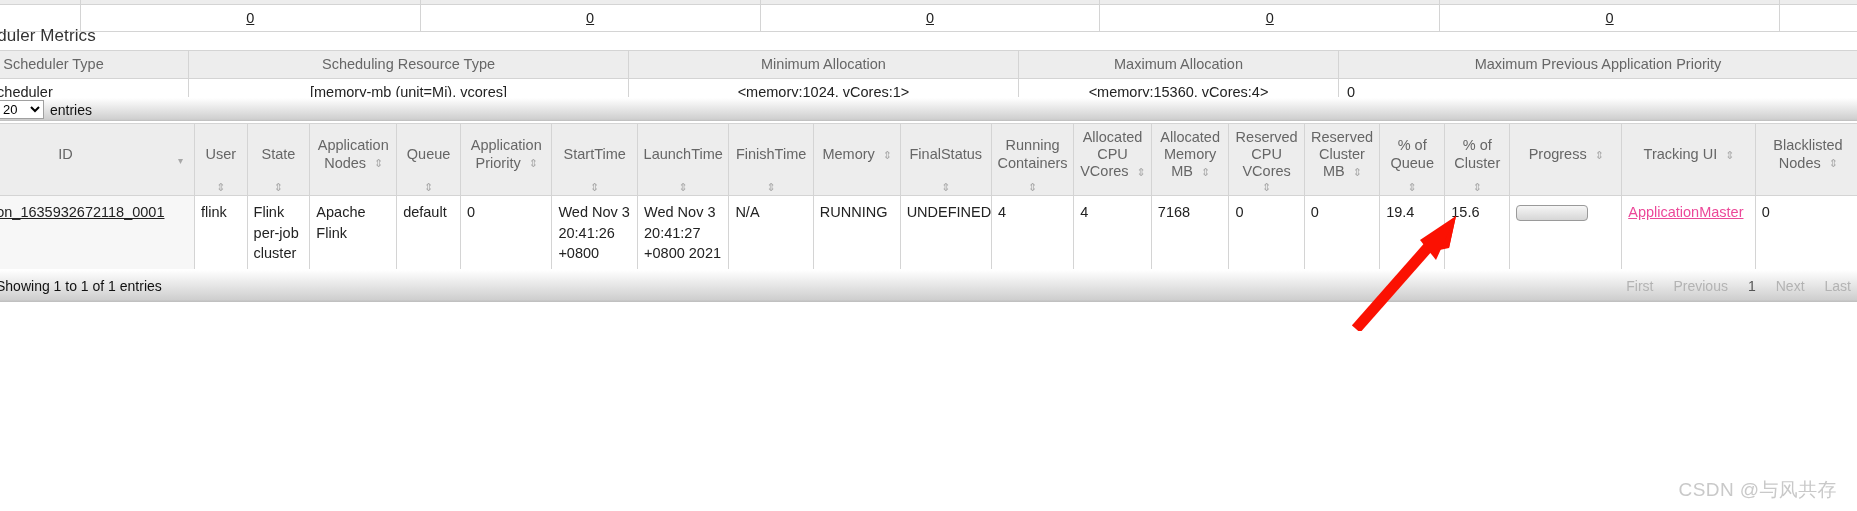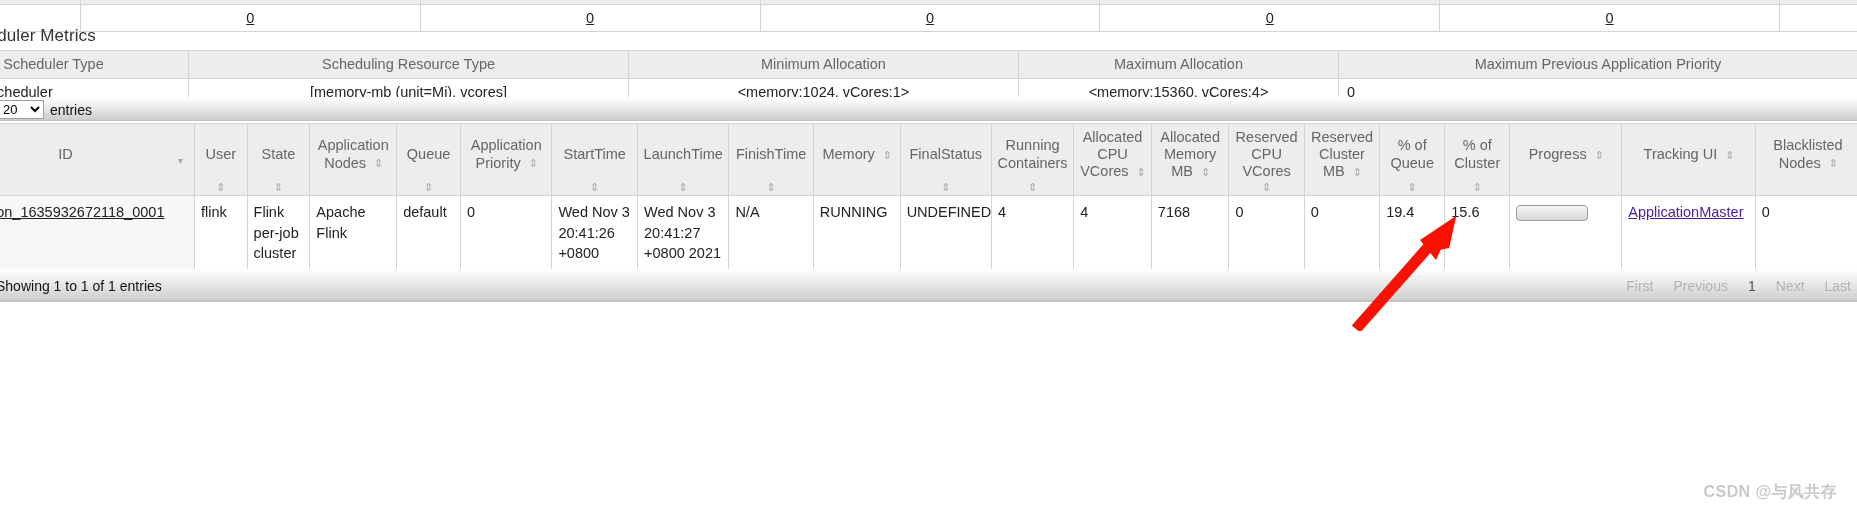--- a/index.html
+++ b/index.html
@@ -169,21 +169,21 @@
   .progress-bar {
     display: inline-block;
     width: 72px;
     height: 16px;
     border: 1px solid #9a9a9a;
     border-radius: 4px;
     background: linear-gradient(#f6f6f6, #d6d6d6);
     vertical-align: middle;
   }
   .am-link {
-    color: #4c1d95;
+    color: #ec4899;
   }
 
   
   #dt-footer {
     position: absolute;
     left: -60px;
     top: 269px;
     width: 1917px;
     height: 33px;
     background: linear-gradient(#ffffff, #cfcfcf 92%, #bdbdbd);
@@ -207,24 +207,23 @@
     width: 130px;
     height: 135px;
     pointer-events: none;
   }
 
   
   #watermark {
     position: absolute;
     right: 20px;
     bottom: 8px;
-    font-size: 16px;
+    font-size: 19px;
     color: #c9c9c9;
     letter-spacing: .4px;
-    font-weight: bold;
   }
 </style>
 </head>
 <body>
 
 <div id="screen">
 
   <table id="cluster-metrics" class="yarn-table">
     <thead>
       <tr>

